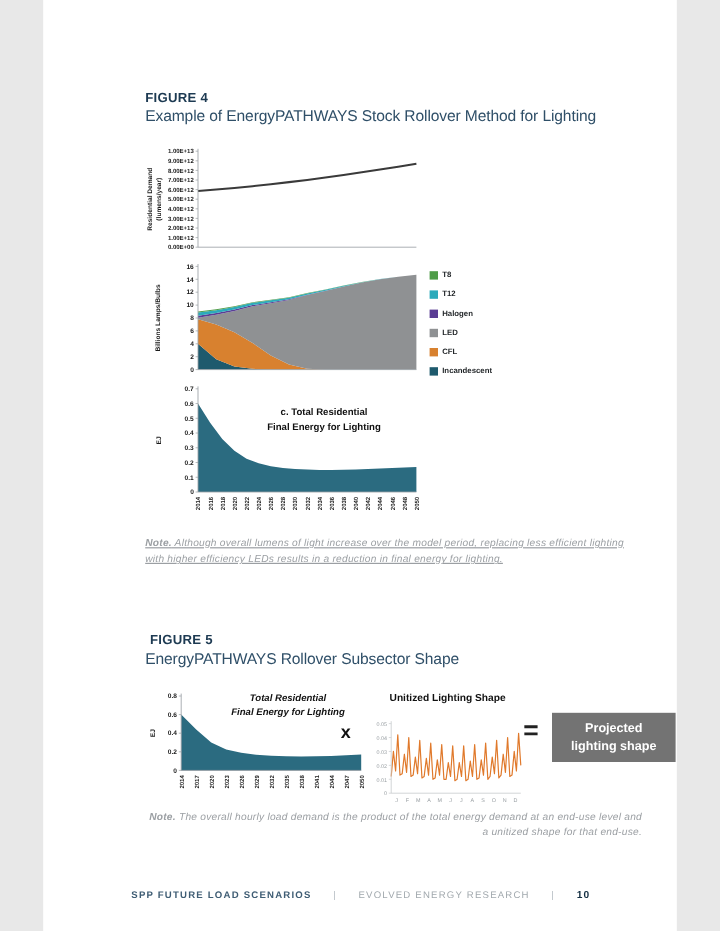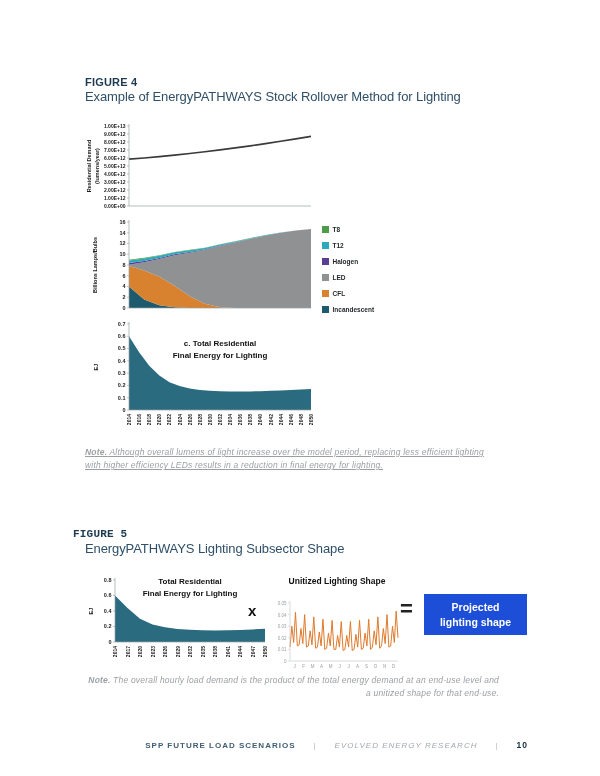--- a/index.html
+++ b/index.html
@@ -1,41 +1,41 @@
 <!DOCTYPE html>
 <html><head>
 <meta charset="utf-8">
 <style>
   html,body{margin:0;padding:0;background:#e8e8e8;}
-  .page{position:relative;width:600px;height:776px;background:#ffffff;
+  .page{position:relative;width:528px;height:776px;background:#ffffff;
         font-family:"Liberation Sans",sans-serif;overflow:hidden;margin:0 auto;}
   .abs{position:absolute;}
   .fig-label{font-size:11px;font-weight:800;color:#1d3a52;letter-spacing:.2px;}
   .fig-title{font-size:13px;font-weight:500;color:#2f4f68;letter-spacing:-.1px;}
   svg text{font-family:"Liberation Sans",sans-serif;}
   .chart-title{position:absolute;white-space:pre-line;text-align:center;
-        font-size:8px;font-weight:700;color:#111;line-height:1.45;}
+        font-size:8px;font-weight:700;color:#111;line-height:1.45;margin-left:14px;}
   .legend{display:flex;flex-direction:column;gap:9px;}
   .leg-row{display:flex;align-items:center;gap:4px;}
   .swatch{width:6.5px;height:6.5px;display:inline-block;}
   .leg-label{font-size:6.5px;font-weight:700;color:#1f2326;}
   .note{font-size:8.5px;font-style:italic;color:#9b9fa3;line-height:1.55;letter-spacing:.2px;}
   .note b{font-weight:800;}
   .para{font-size:12.5px;color:#85898c;line-height:1.55;letter-spacing:.2px;}
   .op-x{font-size:15px;font-weight:900;color:#111;}
   .op-eq{font-size:22px;font-weight:900;color:#222;}
-  .proj-box{width:103px;height:41px;background:#1d4ed8;color:#fff;display:flex;
+  .proj-box{width:103px;height:41px;background:#737373;color:#fff;display:flex;
         align-items:center;justify-content:center;text-align:center;
         font-size:10.5px;font-weight:700;white-space:pre-line;line-height:1.35;}
   .unit-title{width:130px;text-align:center;font-size:8.5px;font-weight:700;color:#111;margin-bottom:11px;}
   .footer{position:absolute;top:740px;right:72px;font-size:8px;letter-spacing:1px;
         display:flex;align-items:baseline;gap:18px;}
   .f-left{color:#3f5d74;font-weight:600;}
   .f-sep{color:#b5bcc2;}
-  .f-center{color:#a2a9ae;font-weight:500;font-style:italic;}
+  .f-center{color:#a2a9ae;font-weight:500;}
   .f-page{color:#132e42;font-weight:800;font-size:8.5px;}
 </style>
 </head>
 <body>
 
 <div class="page">
 
   <div class="abs fig-label" style="left:85px;top:76px;">FIGURE 4</div>
   <div class="abs fig-title" style="left:85px;top:89px;text-align:right;">Example of EnergyPATHWAYS Stock Rollover Method for Lighting</div>
 
@@ -173,22 +173,22 @@
       </svg>
     <div class="chart-title" style="left:44px;top:20px;width:182px;">c. Total Residential
 Final Energy for Lighting</div>
   </div>
 
   <div class="abs note" style="left:85px;top:446px;width:402px;text-decoration:underline;">
     <b>Note.</b><span> Although overall lumens of light increase over the model period, replacing less efficient lighting with higher efficiency LEDs results in a reduction in final energy for lighting.</span>
   </div>
 
 
-  <div class="abs fig-label" style="left:73px;top:528px;font-family:Liberation Mono, monospace;">FIGURE 5</div>
-  <div class="abs fig-title" style="left:85px;top:541px;">EnergyPATHWAYS Lighting Subsector Shape</div>
+  <div class="abs fig-label" style="left:89px;top:528px;">FIGURE 5</div>
+  <div class="abs fig-title" style="left:85px;top:541px;">EnergyPATHWAYS Rollover Subsector Shape</div>
 
   <div class="abs" style="left:85px;top:568px;">
     <svg width="185" height="100">
         <polygon points="30,74 30,27.500000000000007 42.5,39.9 55,50.75 67.5,56.5625 80,59.275000000000006 92.5,60.980000000000004 105,61.8325 117.5,62.2975 130,62.375 142.5,62.22 155,61.91 167.5,61.445 180,60.825 180,74" fill="#2b6b80"></polygon>
         <line x1="30" y1="10" x2="30" y2="74" stroke="#9aa0a4" stroke-width="0.7"></line>
         <line x1="30" y1="74" x2="180" y2="74" stroke="#9aa0a4" stroke-width="0.7"></line>
         <line x1="28" y1="74" x2="30" y2="74" stroke="#9aa0a4" stroke-width="0.6"></line>
         <text x="26.5" y="75.9" text-anchor="end" font-size="5.5" font-weight="700" fill="#1a1a1a">0</text>
         <line x1="28" y1="58.5" x2="30" y2="58.5" stroke="#9aa0a4" stroke-width="0.6"></line>
         <text x="26.5" y="60.4" text-anchor="end" font-size="5.5" font-weight="700" fill="#1a1a1a">0.2</text>
@@ -206,21 +206,21 @@
         <text x="94.5" y="78" text-anchor="end" font-size="5" font-weight="700" fill="#1a1a1a" transform="rotate(-90 94.5 78)">2029</text>
         <text x="107" y="78" text-anchor="end" font-size="5" font-weight="700" fill="#1a1a1a" transform="rotate(-90 107 78)">2032</text>
         <text x="119.5" y="78" text-anchor="end" font-size="5" font-weight="700" fill="#1a1a1a" transform="rotate(-90 119.5 78)">2035</text>
         <text x="132" y="78" text-anchor="end" font-size="5" font-weight="700" fill="#1a1a1a" transform="rotate(-90 132 78)">2038</text>
         <text x="144.5" y="78" text-anchor="end" font-size="5" font-weight="700" fill="#1a1a1a" transform="rotate(-90 144.5 78)">2041</text>
         <text x="157" y="78" text-anchor="end" font-size="5" font-weight="700" fill="#1a1a1a" transform="rotate(-90 157 78)">2044</text>
         <text x="169.5" y="78" text-anchor="end" font-size="5" font-weight="700" fill="#1a1a1a" transform="rotate(-90 169.5 78)">2047</text>
         <text x="182" y="78" text-anchor="end" font-size="5" font-weight="700" fill="#1a1a1a" transform="rotate(-90 182 78)">2050</text>
         <text x="8" y="43" text-anchor="middle" font-size="5.5" font-weight="700" fill="#1a1a1a" transform="rotate(-90 8 43)">EJ</text>
       </svg>
-    <div class="chart-title" style="left:30px;top:8px;width:150px;">Total Residential
+    <div class="chart-title" style="left:30px;top:8px;width:150px;font-style:italic;">Total Residential
 Final Energy for Lighting</div>
   </div>
 
   <div class="abs op-x" style="left:248px;top:602px;">x</div>
 
   <div class="abs" style="left:272px;top:576px;">
     <div class="unit-title">Unitized Lighting Shape</div>
     <svg width="130" height="78">
         <polyline points="18,50.08 19.83050847457627,29.200000000000003 21.661016949152543,45.44 23.491525423728813,15.280000000000001 25.322033898305087,48.92 27.152542372881356,47.760000000000005 28.983050847457626,31.520000000000003 30.813559322033896,46.6 32.64406779661017,17.60000000000001 34.474576271186436,50.08 36.30508474576271,48.92 38.13559322033898,33.84 39.96610169491525,47.760000000000005 41.79661016949153,19.92000000000001 43.62711864406779,51.24 45.45762711864407,50.08 47.28813559322034,35 49.11864406779661,48.92 50.94915254237288,22.24000000000001 52.779661016949156,52.400000000000006 54.610169491525426,51.24 56.440677966101696,36.16 58.271186440677965,48.92 60.101694915254235,23.4 61.932203389830505,52.400000000000006 63.76271186440678,52.400000000000006 65.59322033898306,38.480000000000004 67.42372881355932,50.08 69.25423728813558,24.559999999999995 71.08474576271186,53.56 72.91525423728814,52.400000000000006 74.74576271186442,38.480000000000004 76.57627118644068,50.08 78.40677966101694,24.559999999999995 80.23728813559322,53.56 82.0677966101695,52.400000000000006 83.89830508474576,37.32 85.72881355932203,50.08 87.55932203389831,23.4 89.38983050847457,52.400000000000006 91.22033898305085,51.24 93.05084745762711,36.16 94.88135593220339,48.92 96.71186440677967,22.24000000000001 98.54237288135593,52.400000000000006 100.37288135593221,50.08 102.20338983050847,33.84 104.03389830508475,47.760000000000005 105.86440677966101,19.92000000000001 107.69491525423729,51.24 109.52542372881356,48.92 111.35593220338983,31.520000000000003 113.1864406779661,46.6 115.01694915254237,17.60000000000001 116.84745762711864,50.08 118.67796610169492,48.92 120.50847457627118,29.200000000000003 122.33898305084746,45.44 124.16949152542372,14.120000000000005 126,40.800000000000004" fill="none" stroke="#e0792b" stroke-width="1" stroke-linejoin="round"></polyline>
         <line x1="18" y1="4" x2="18" y2="64" stroke="#c9ccce" stroke-width="0.7"></line>

